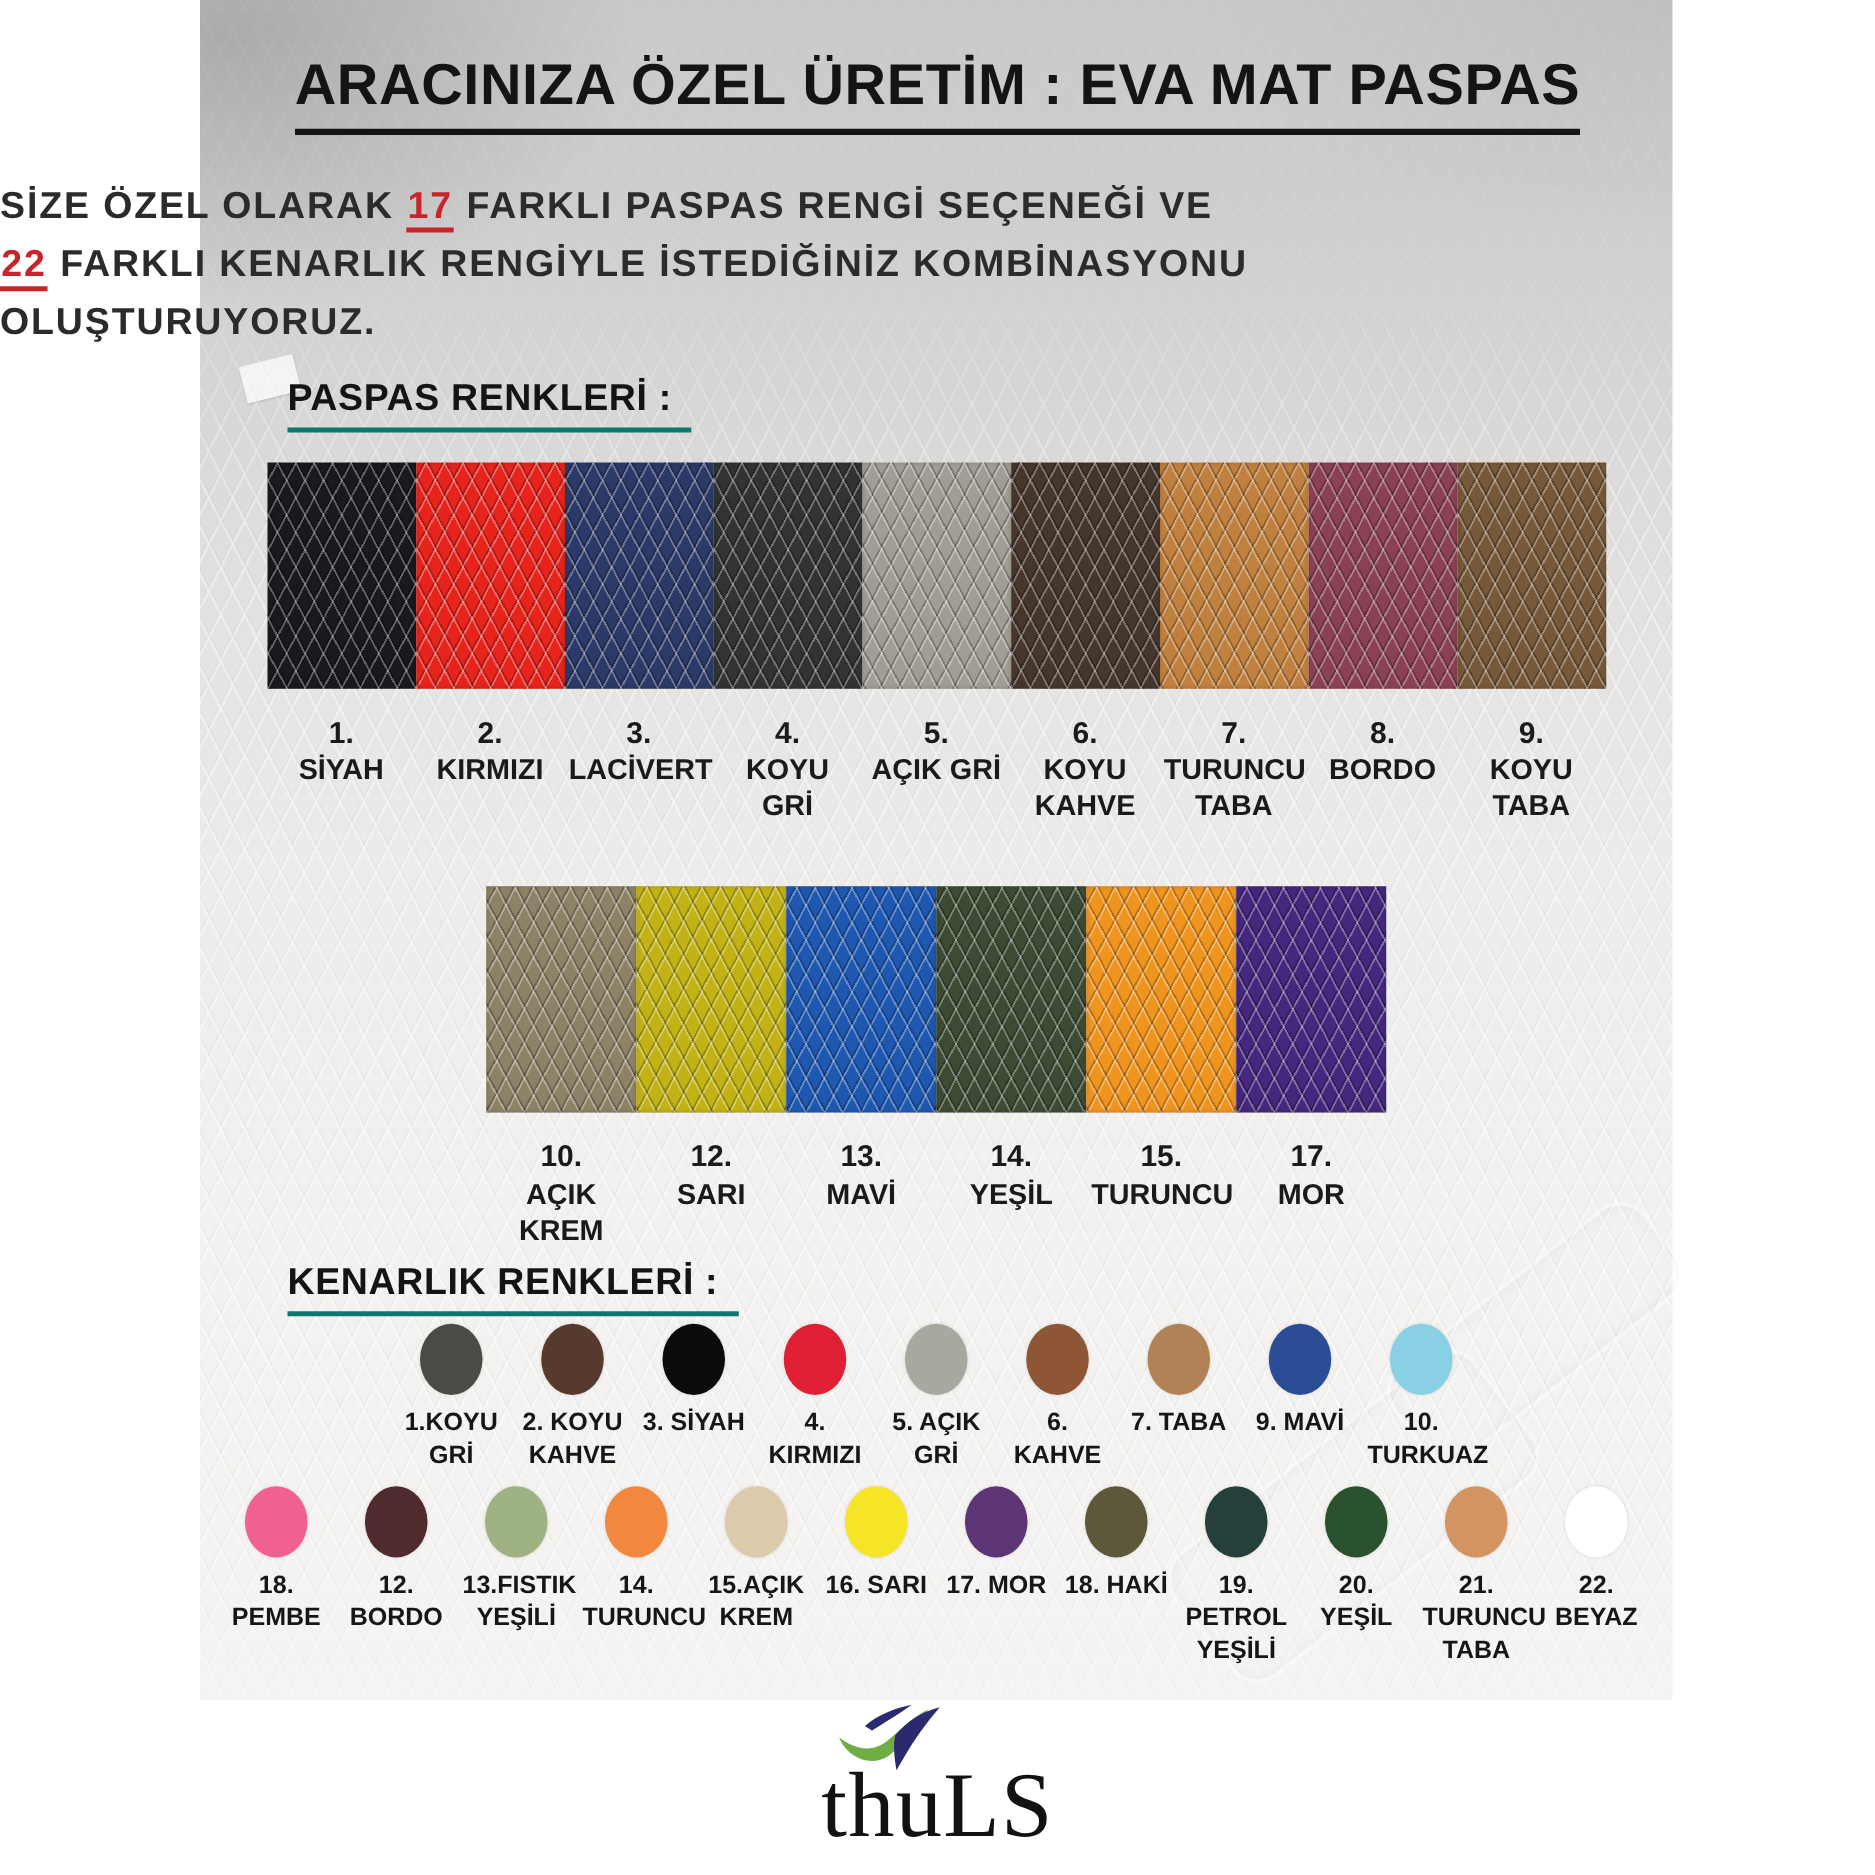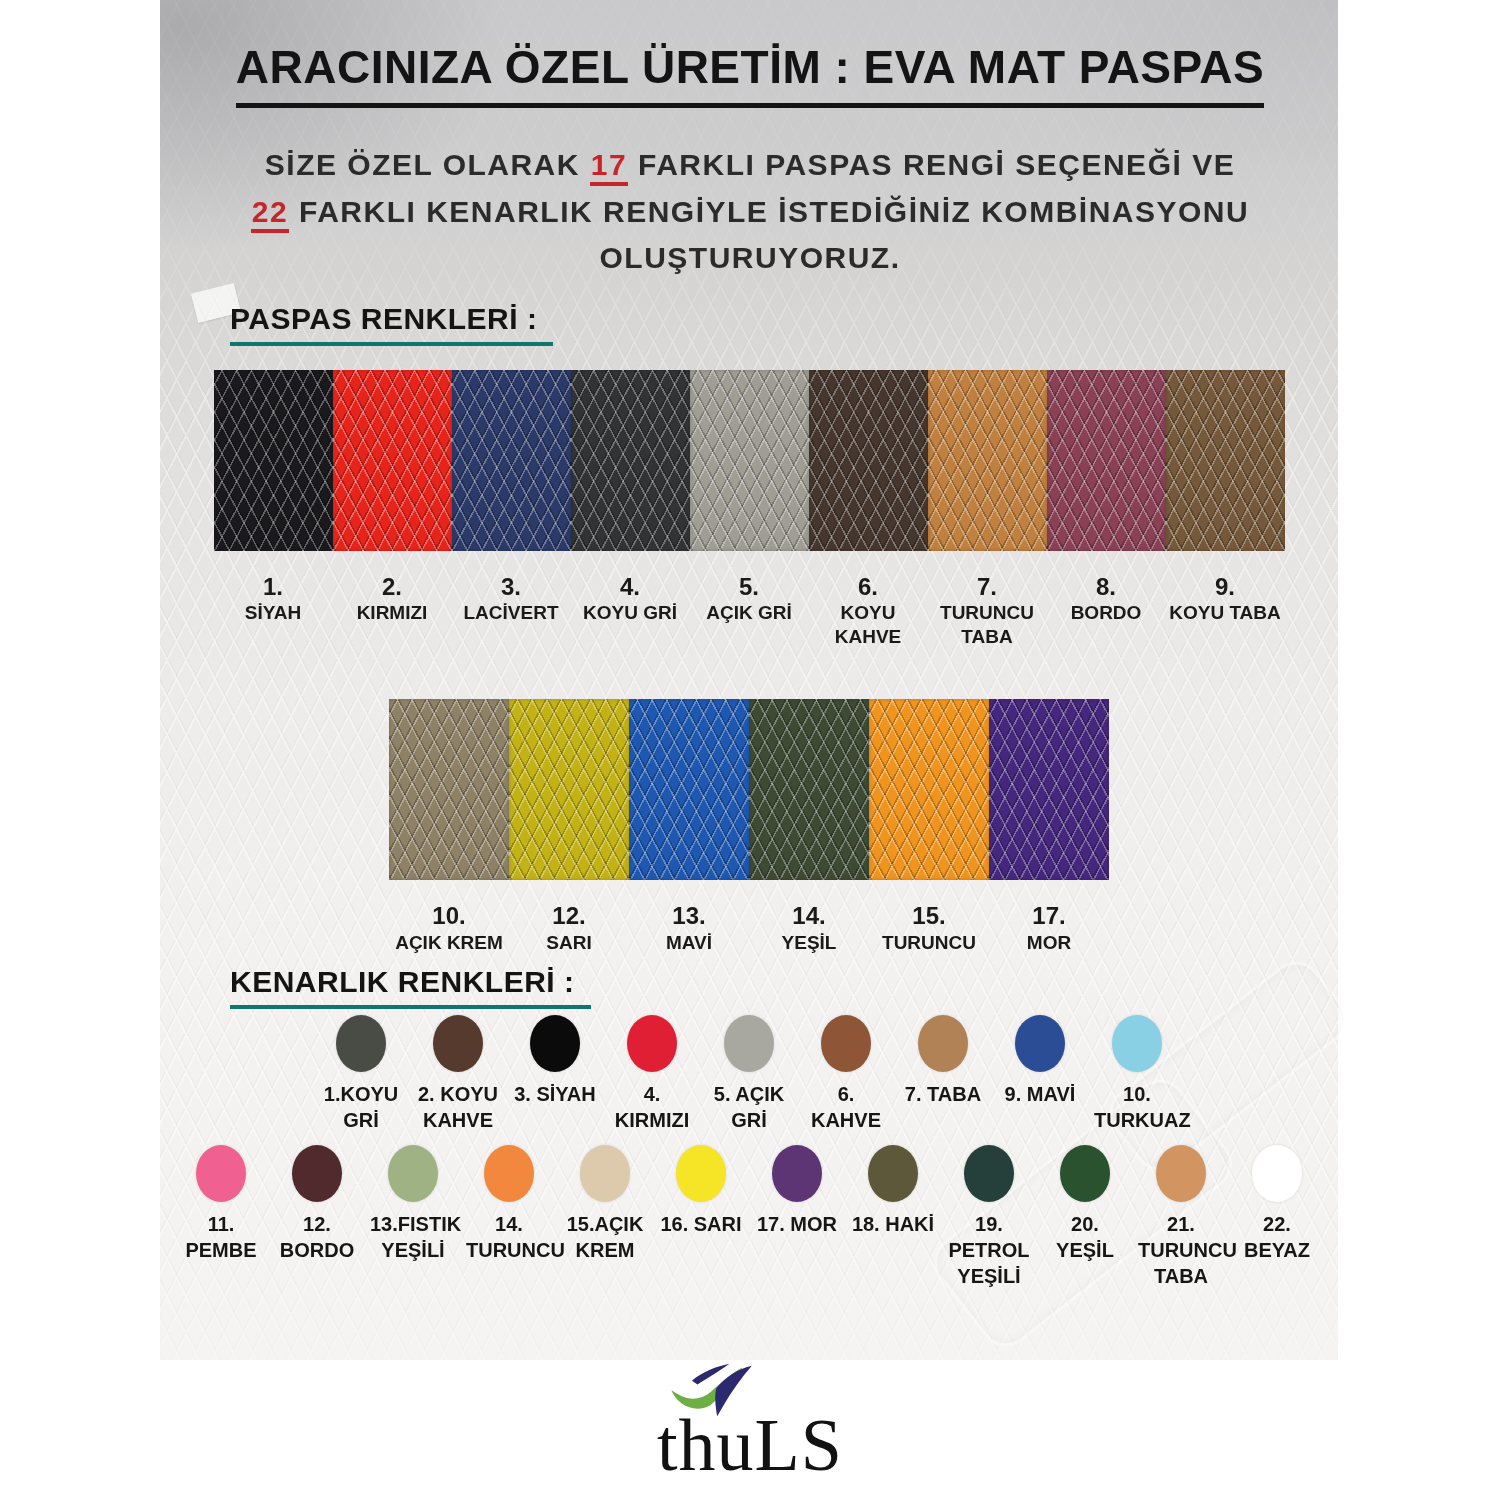--- a/index.html
+++ b/index.html
@@ -28,41 +28,41 @@
     box-shadow:0 0 10px rgba(120,120,120,.18) inset;transform:rotate(-38deg);opacity:.5;}
   .bg-shape.s1{left:940px;top:1020px;width:250px;height:86px;}
   .bg-shape.s2{left:770px;top:1150px;width:300px;height:120px;}
   .mat-tag{position:absolute;left:34px;top:288px;width:44px;height:30px;background:rgba(250,250,250,.92);
     transform:rotate(-14deg);box-shadow:0 1px 2px rgba(0,0,0,.15);opacity:.9;}
   
   .content{position:relative;width:100%;height:100%;}
   .title-wrap{text-align:center;margin:0;padding-top:40px;}
   .title{display:inline-block;font-size:46px;font-weight:bold;letter-spacing:.5px;color:#141414;
     border-bottom:5px solid #141414;padding-bottom:9px;}
-  .subtitle{margin-top:34px;text-align:center;font-size:30px;font-weight:bold;color:#2b2b2b;
+  .subtitle{margin-top:34px;text-align:left;font-size:30px;font-weight:bold;color:#2b2b2b;
     letter-spacing:1.5px;line-height:1.55;}
   .red-num{color:var(--accent,#c8252b);border-bottom:4px solid var(--accent,#c8252b);padding:0 1px 1px 1px;}
   .section-heading{display:inline-block;font-size:30px;font-weight:bold;color:#141414;
     border-bottom:4px solid #0f766e;padding:0 16px 6px 0;letter-spacing:.5px;}
   .heading-paspas{margin:20px 0 0 70px;}
   .heading-kenarlik{margin:10px 0 0 70px;}
   
   .mat-row{display:flex;justify-content:center;align-items:flex-start;}
   .mat-row-1{margin-top:24px;}
   .mat-row-2{margin-top:50px;}
   .mat-cell{width:119px;display:flex;flex-direction:column;align-items:center;}
   .mat-row-2 .mat-cell{width:120px;}
   .swatch{width:100%;height:181px;
     background-color:var(--c);
     background-image:
       repeating-linear-gradient(62deg, rgba(255,255,255,.30) 0 1.5px, rgba(0,0,0,.22) 1.5px 3px, transparent 3px 13px),
       repeating-linear-gradient(-62deg, rgba(255,255,255,.30) 0 1.5px, rgba(0,0,0,.22) 1.5px 3px, transparent 3px 13px);
     box-shadow:0 0 4px rgba(0,0,0,.18) inset;}
   .mat-num{margin-top:22px;font-size:24px;font-weight:bold;color:#1a1a1a;line-height:1.2;}
-  .mat-label{font-size:19px;font-weight:bold;color:#1a1a1a;text-align:center;line-height:1.26;max-width:112px;}
+  .mat-label{font-size:23px;font-weight:bold;color:#1a1a1a;text-align:center;line-height:1.26;max-width:112px;}
   
   .circle-row{display:flex;justify-content:center;align-items:flex-start;}
   .circle-row-1{margin-top:6px;justify-content:center;}
   .circle-row-2{margin-top:12px;}
   .circle-cell{width:97px;display:flex;flex-direction:column;align-items:center;}
   .circle-row-2 .circle-cell{width:96px;}
   .dot{width:50px;height:57px;border-radius:50%;box-shadow:0 0 3px rgba(0,0,0,.12);}
   .circle-label{margin-top:9px;font-size:20px;font-weight:bold;color:#161616;text-align:center;
     line-height:1.3;width:86px;}
   
@@ -208,21 +208,21 @@
           <div class="circle-label">9. MAVİ</div>
         </div>
         <div class="circle-cell">
           <div class="dot" style="background: rgb(138, 208, 228);"></div>
           <div class="circle-label">10. TURKUAZ</div>
         </div>
       </div>
     <div class="circle-row circle-row-2">
         <div class="circle-cell">
           <div class="dot" style="background: rgb(240, 96, 144);"></div>
-          <div class="circle-label">11. PEMBE</div>
+          <div class="circle-label">18. PEMBE</div>
         </div>
         <div class="circle-cell">
           <div class="dot" style="background: rgb(80, 42, 44);"></div>
           <div class="circle-label">12. BORDO</div>
         </div>
         <div class="circle-cell">
           <div class="dot" style="background: rgb(158, 178, 132);"></div>
           <div class="circle-label">13.FISTIK YEŞİLİ</div>
         </div>
         <div class="circle-cell">

